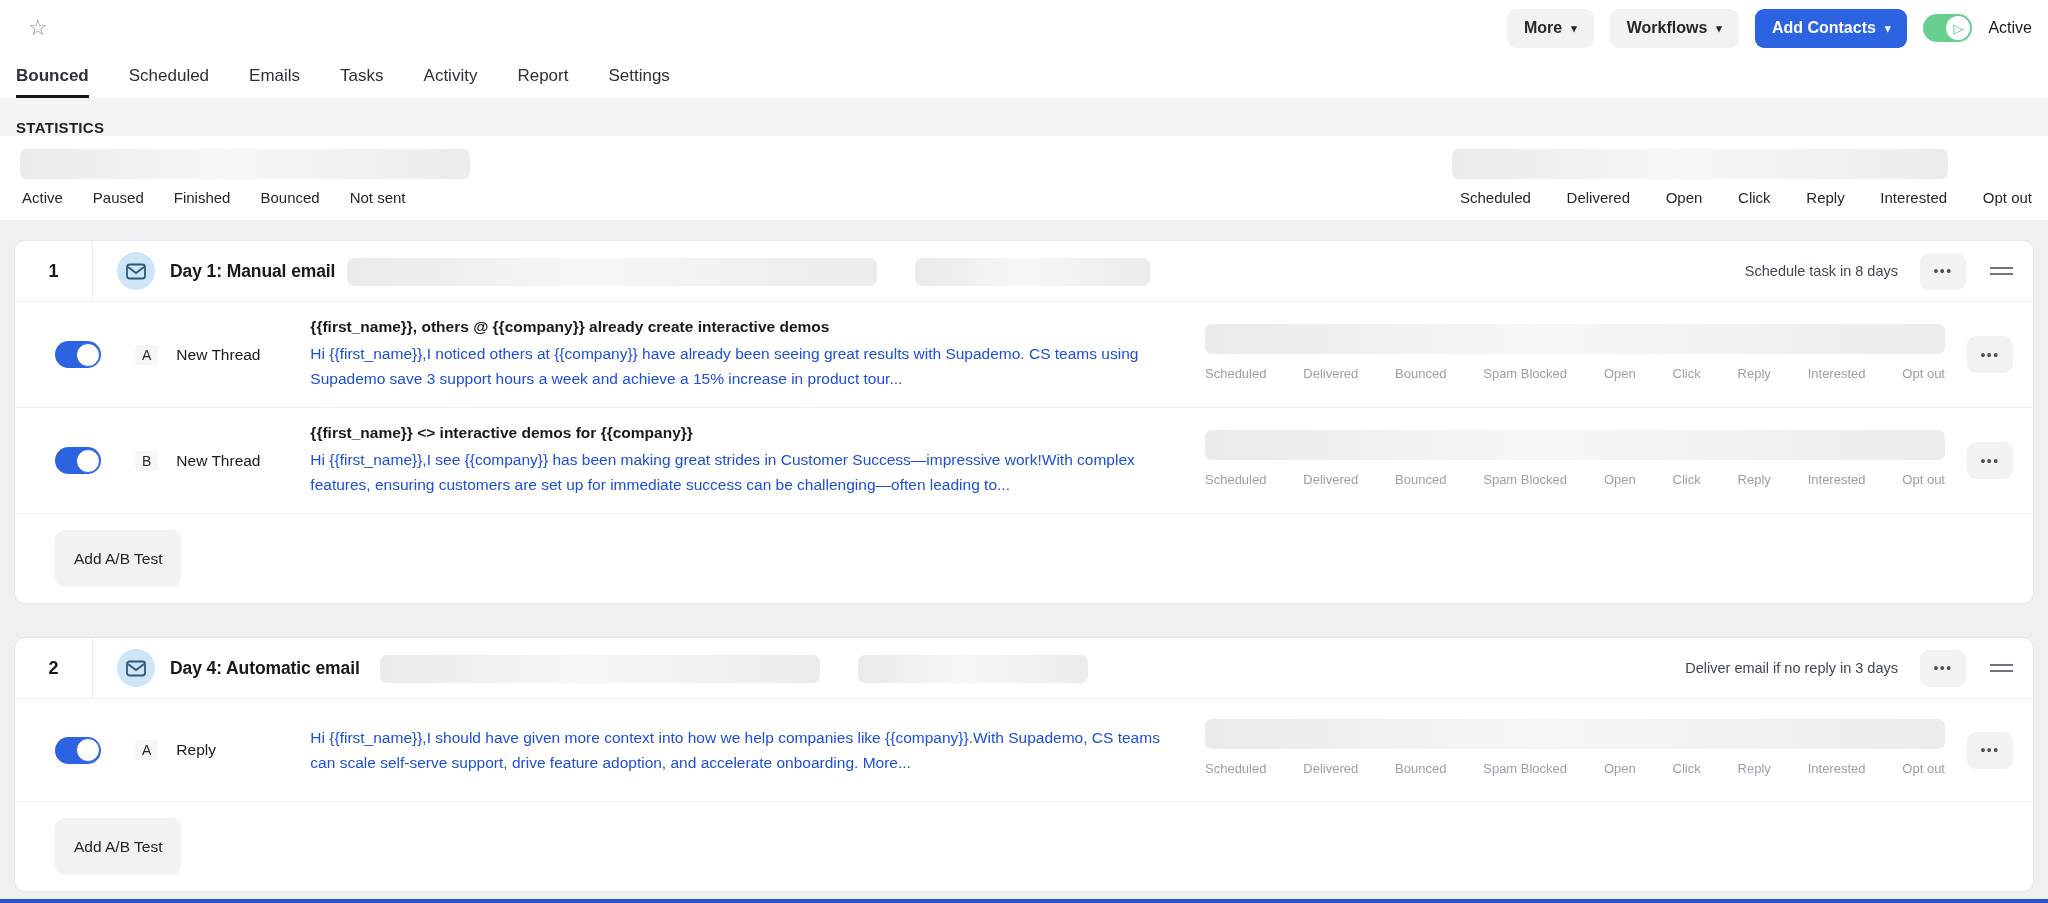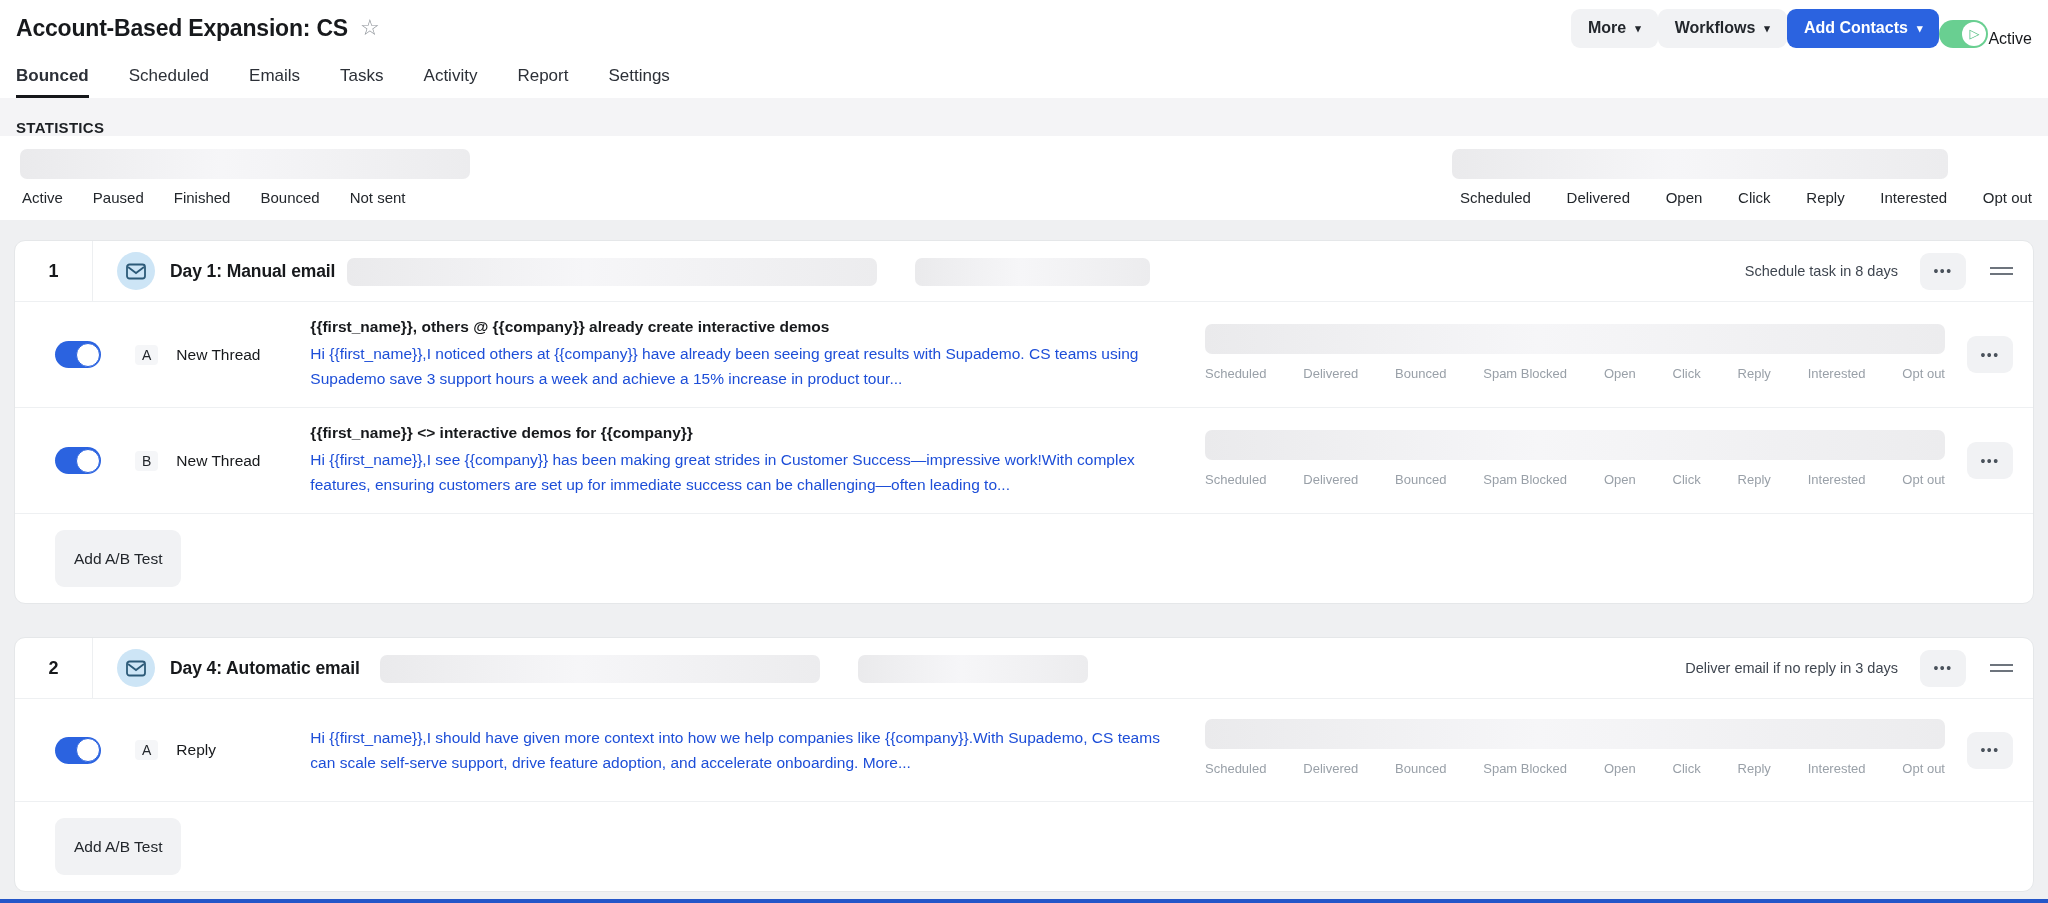--- a/index.html
+++ b/index.html
@@ -4,21 +4,21 @@
 <style>
   * { box-sizing: border-box; margin: 0; padding: 0; }
   body {
     width: 2048px; height: 903px; overflow: hidden; position: relative;
     font-family: "Liberation Sans", sans-serif; background: #ffffff; color: #17191c;
   }
   
   .topbar { display: flex; align-items: center; height: 56px; padding: 0 16px; background: #fff; }
   .page-title { font-size: 23px; font-weight: 700; letter-spacing: -0.2px; }
   .star { color: #8d9298; font-size: 22px; margin-left: 12px; cursor: pointer; }
-  .topbar-right { margin-left: auto; display: flex; align-items: flex-end; gap: 0; padding-right: 0; }
+  .topbar-right { margin-left: auto; display: flex; align-items: center; gap: 16px; padding-right: 0; }
   .btn { height: 39px; border-radius: 9px; display: inline-flex; align-items: center; gap: 9px;
          padding: 0 17px; font-size: 16px; font-weight: 600; background: #f1f2f4; color: #23272c;
          border: none; cursor: pointer; white-space: nowrap; }
   .btn .chev { font-size: 11px; color: inherit; }
   .btn.blue { background: #2b63e0; color: #fff; }
   .toggle-green { width: 49px; height: 28px; border-radius: 14px; background: #69cf91; position: relative; flex: none; cursor: pointer; }
   .toggle-green .knob { position: absolute; right: 2px; top: 2px; width: 24px; height: 24px; border-radius: 50%;
       background: #fff; display: flex; align-items: center; justify-content: center; color: #4dbd7e; font-size: 13px; }
   .active-label { font-size: 16px; color: #17191c; white-space: nowrap; }
   
@@ -80,21 +80,20 @@
   
   .card-footer { border-top: 1px solid #eef0f2; padding: 16px 0 16px 40px; }
   .ab-btn { display: inline-flex; align-items: center; height: 57px; padding: 0 19px; background: #f1f2f4;
       border: none; border-radius: 9px; font-size: 15.5px; font-weight: 500; color: #23272c; cursor: pointer; }
   .bottom-line { position: absolute; left: 0; bottom: 0; width: 100%; height: 4px; background: #2456c8; }
 </style>
 </head>
 <body>
 
 <div class="topbar">
-  <span class="page-title">Account-Based Expansion: CS</span>
   <span class="star">☆</span>
   <div class="topbar-right">
     <button class="btn">
       <span>More</span>
       <span class="chev">▾</span>
     </button>
     <button class="btn">
       <span>Workflows</span>
       <span class="chev">▾</span>
     </button>

